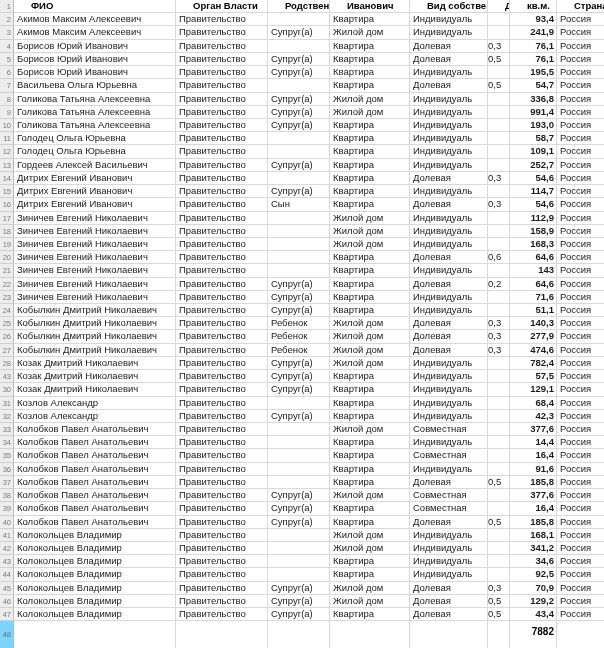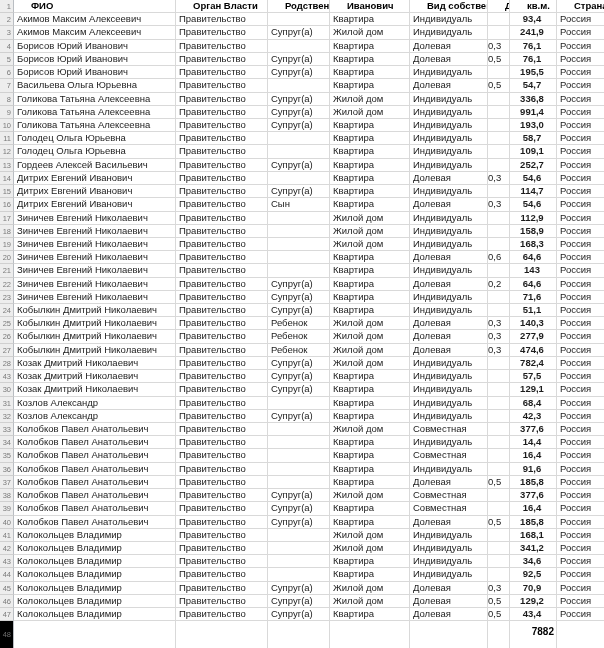--- a/index.html
+++ b/index.html
@@ -13,29 +13,29 @@
     overflow:hidden; white-space:nowrap;
     font-size:9.5px; line-height:12.5px; color:#1c1c1c;
     padding:0 0 0 3px;
   }
   .gut {
     width:14px; flex:0 0 14px; background:#ededed;
     border-right:1px solid #b9bdc2; border-bottom:1px solid #d0d0d0;
     color:#7a7a7a; font-size:7.5px; line-height:13px;
     text-align:right; padding:0 2px 0 0;
   }
-  .total-row .gut { background:#000000; border-bottom:none; color:#6e6e6e;
+  .total-row .gut { background:#7dd3fc; border-bottom:none; color:#6e6e6e;
                     display:flex; align-items:center; justify-content:flex-end; }
   .c-fio     { width:162px; flex:0 0 162px; }
   .c-organ   { width:92px;  flex:0 0 92px; }
   .c-rel     { width:62px;  flex:0 0 62px; }
   .c-prop    { width:80px;  flex:0 0 80px; }
   .c-own     { width:78px;  flex:0 0 78px; }
   .c-share   { width:22px;  flex:0 0 22px; text-align:right; padding:0 8px 0 0; }
-  .c-area    { width:47px;  flex:0 0 47px; text-align:center; padding:0 2px 4px 0; font-weight:bold; }
+  .c-area    { width:47px;  flex:0 0 47px; text-align:right; padding:0 2px 4px 0; font-weight:bold; }
   .c-country { width:47px;  flex:0 0 47px; border-right:none; }
   .header-row .cell { font-weight:bold; color:#000; text-align:left; padding:0 0 0 17px; }
   .total-row .cell { border-bottom:none; display:flex; align-items:center; }
   .total-row .c-area { justify-content:flex-end; font-size:10px; font-weight:bold; color:#000; }
 </style>
 </head>
 <body>
 
 <div class="sheet" id="sheet">
     <div class="row header-row">

